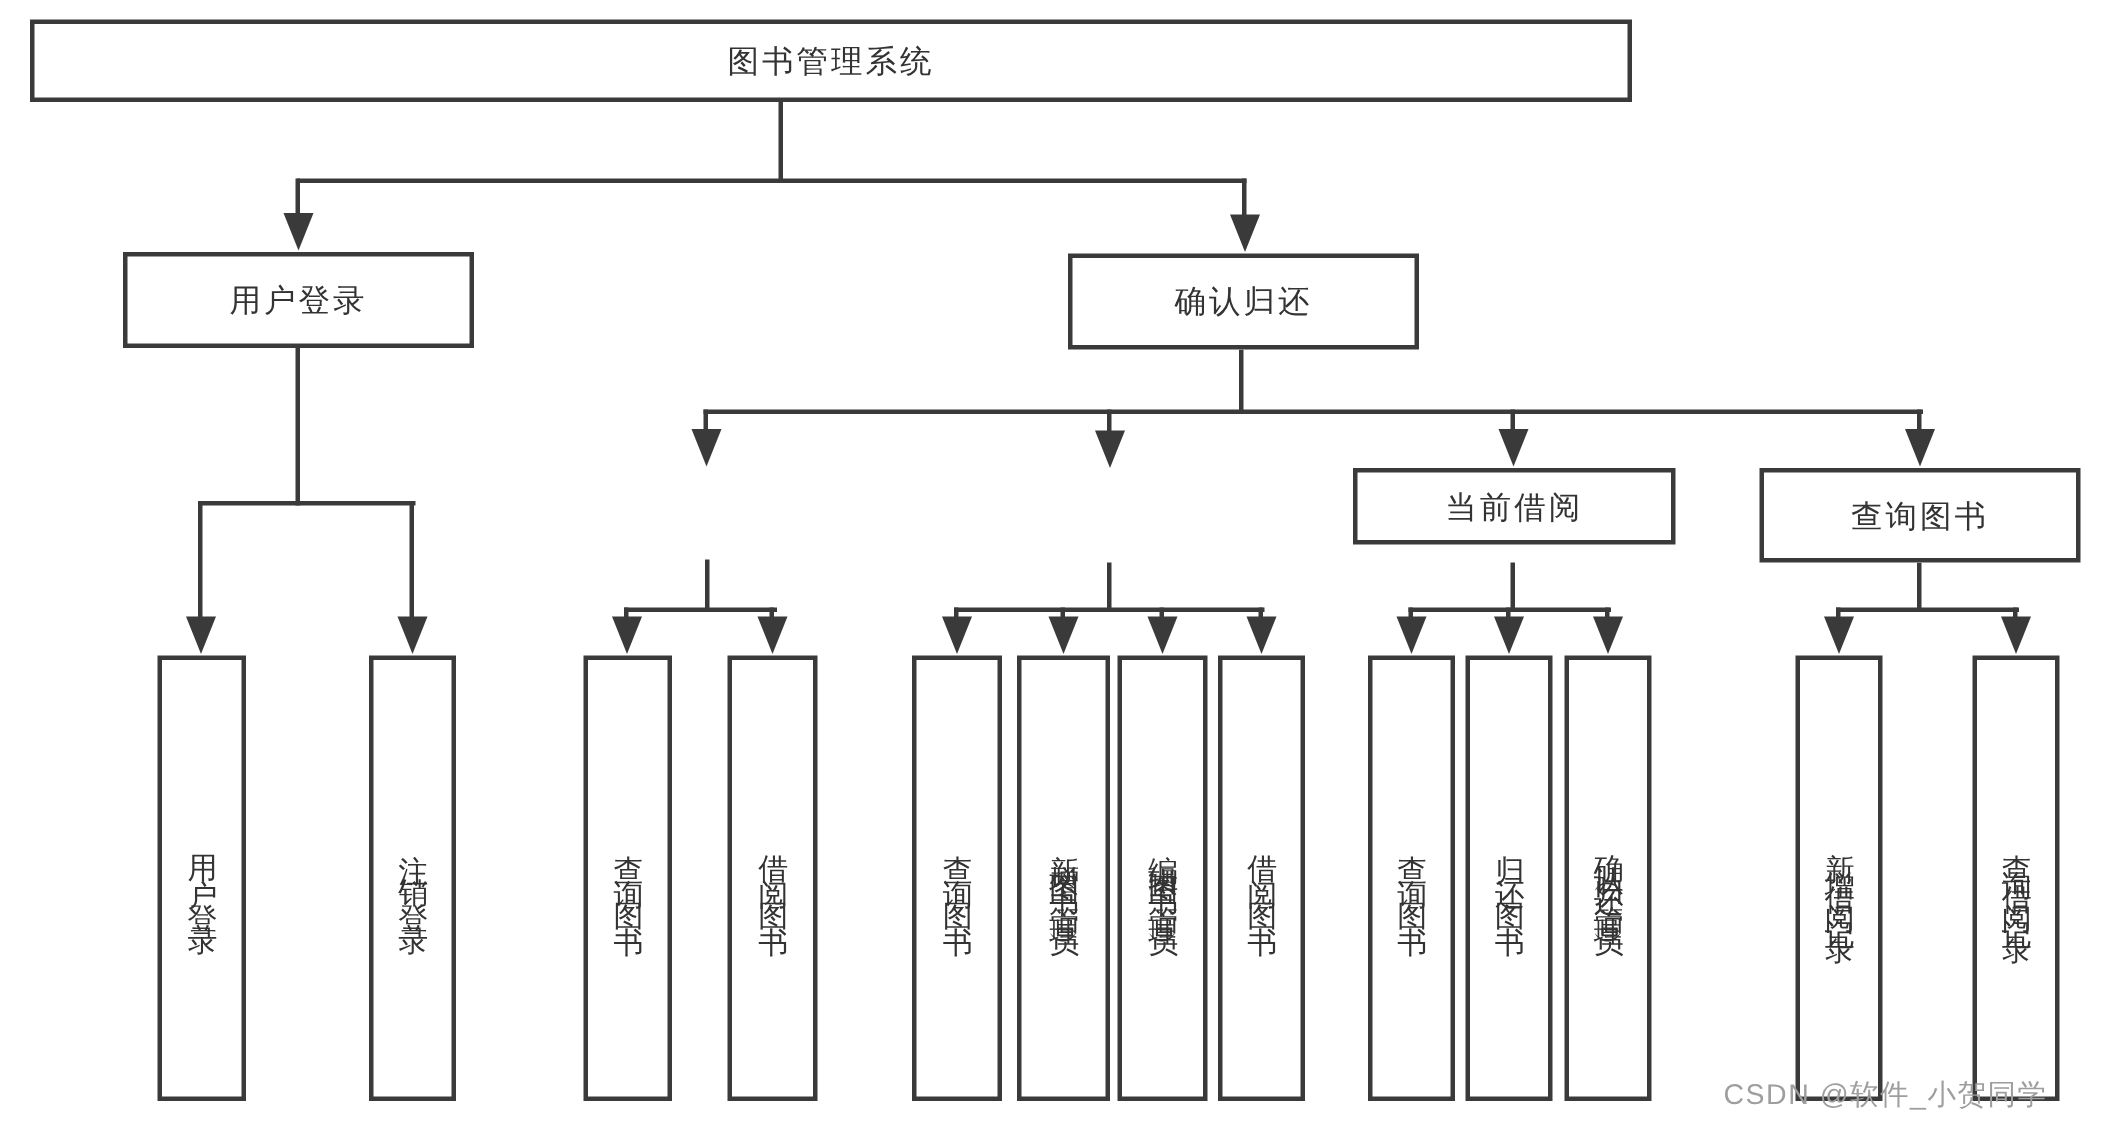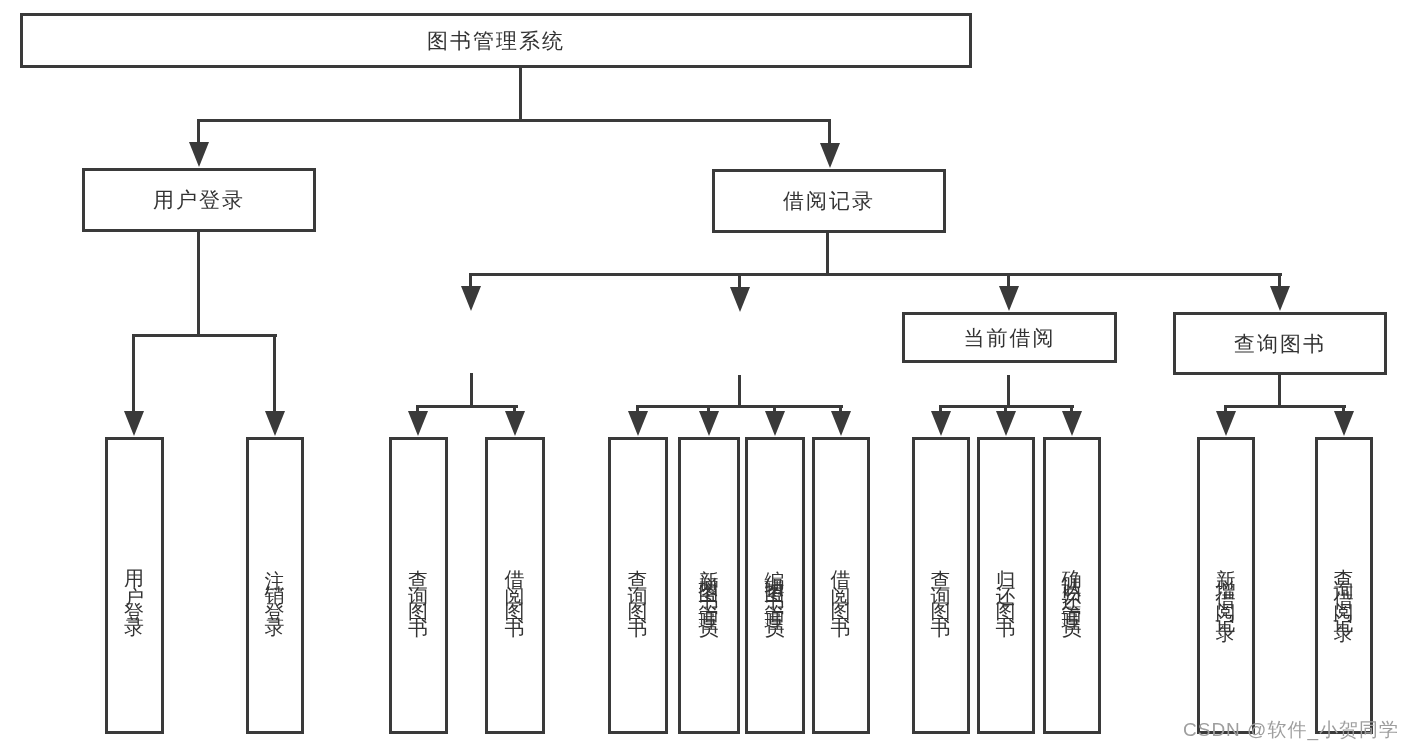--- a/index.html
+++ b/index.html
@@ -22,21 +22,21 @@
     display:flex;align-items:center;justify-content:center;
   }
   .vbox span{
     writing-mode:vertical-rl;text-orientation:mixed;
     font-size:20px;color:#333333;line-height:1;
   }
   .sp-l{letter-spacing:16px;}
   .sp-m{letter-spacing:11px;}
   .sp-s{letter-spacing:7px;}
   #watermark{
-    position:absolute;left:1183px;top:717px;
+    position:absolute;left:1149px;top:717px;
     font-size:19px;color:#9e9e9e;letter-spacing:1px;white-space:nowrap;
   }
 </style>
 </head>
 <body>
 
 <div id="canvas">
 
   <div id="connectors">
       <div class="ln" style="left: 519px; top: 68px; width: 3px; height: 54px; background: rgb(58, 58, 58);"></div>
@@ -86,24 +86,24 @@
       <div class="ar" style="left: 699px; top: 411px; border-top-color: rgb(58, 58, 58);"></div>
       <div class="ar" style="left: 765px; top: 411px; border-top-color: rgb(58, 58, 58);"></div>
       <div class="ar" style="left: 831px; top: 411px; border-top-color: rgb(58, 58, 58);"></div>
       <div class="ar" style="left: 931px; top: 411px; border-top-color: rgb(58, 58, 58);"></div>
       <div class="ar" style="left: 996px; top: 411px; border-top-color: rgb(58, 58, 58);"></div>
       <div class="ar" style="left: 1062px; top: 411px; border-top-color: rgb(58, 58, 58);"></div>
       <div class="ar" style="left: 1216px; top: 411px; border-top-color: rgb(58, 58, 58);"></div>
       <div class="ar" style="left: 1334px; top: 411px; border-top-color: rgb(58, 58, 58);"></div>
     </div>
 
-  <div class="hbox" style="left:20px;top:13px;width:952px;height:55px">图书管理系统</div>
+  <div class="hbox" style="left:20px;top:13px;width:1068px;height:55px">图书管理系统</div>
 
   <div class="hbox" style="left:82px;top:168px;width:234px;height:64px">用户登录</div>
-  <div class="hbox" style="left:712px;top:169px;width:234px;height:64px">借阅记录</div>
+  <div class="hbox" style="left:712px;top:169px;width:234px;height:64px">确认归还</div>
 
   <div class="hbox" style="left:902px;top:312px;width:215px;height:51px">当前借阅</div>
   <div class="hbox" style="left:1173px;top:312px;width:214px;height:63px">查询图书</div>
 
   <div class="vbox" style="left:105px;width:59px">
     <span class="sp-l">用户登录</span>
   </div>
   <div class="vbox" style="left:246px;width:58px">
     <span class="sp-l">注销登录</span>
   </div>

